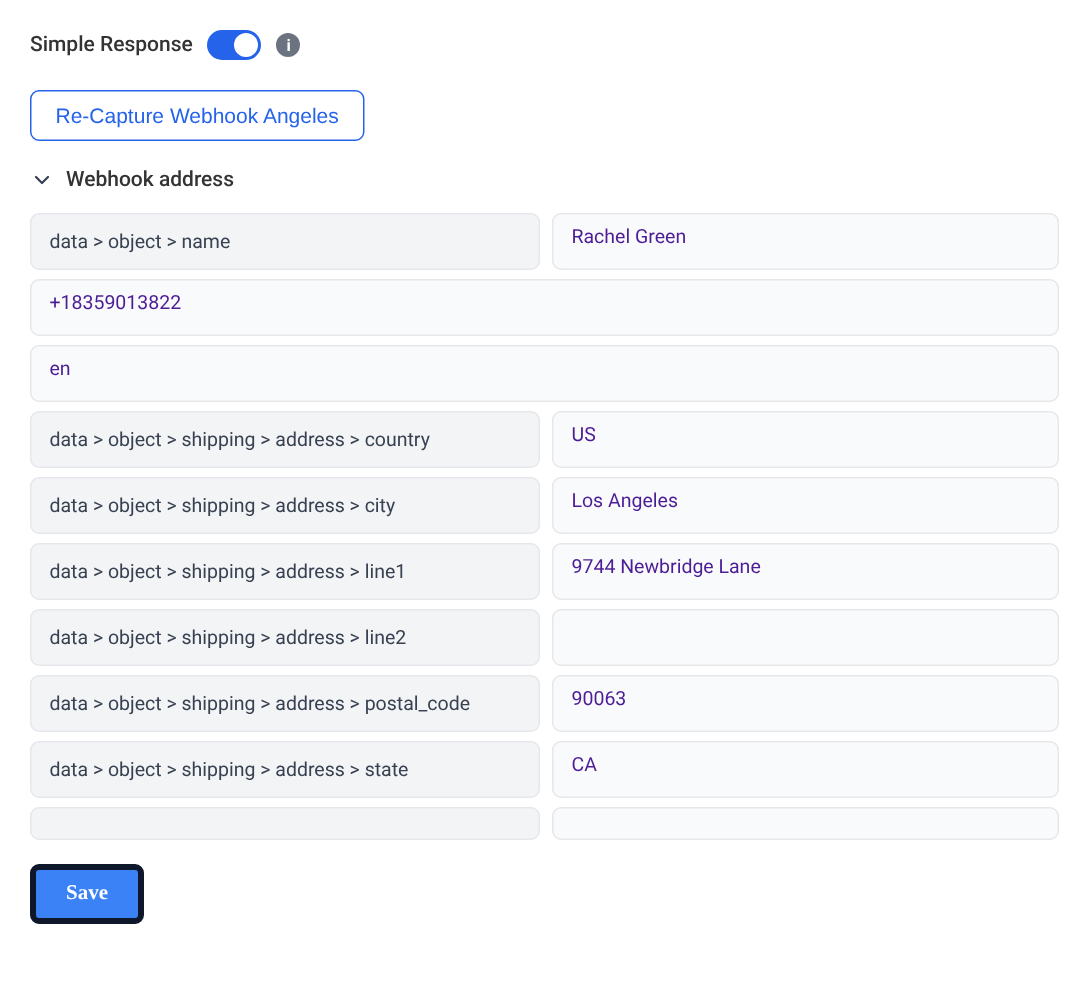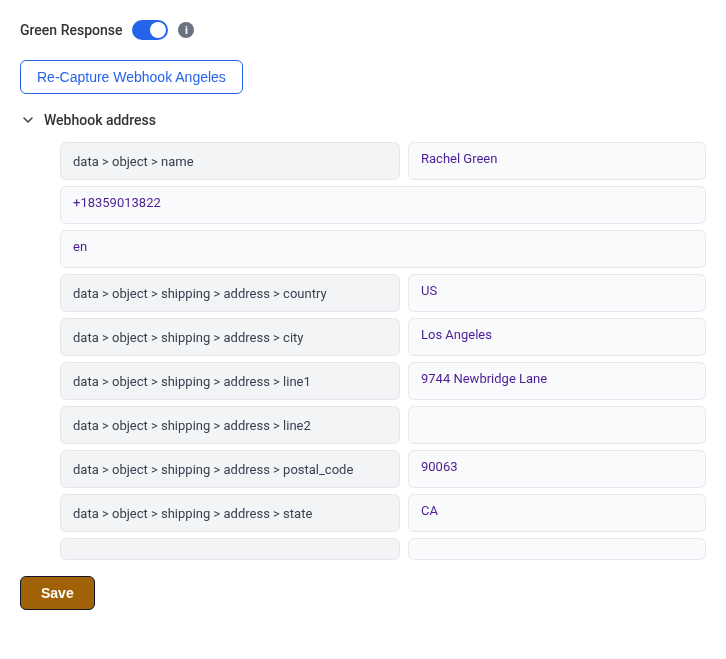--- a/index.html
+++ b/index.html
@@ -102,21 +102,20 @@
     }
     .fields-container {
       display: flex;
       flex-direction: column;
       gap: 6px;
     }
     .field-row {
       display: flex;
       gap: 8px;
       align-items: stretch;
-      margin-left: 40px;
     }
     .field-key {
       flex: 0 0 340px;
       background: #f3f4f6;
       border: 1px solid #e5e7eb;
       border-radius: 6px;
       padding: 8px 12px;
       font-size: 13px;
       color: #374151;
       min-height: 38px;
@@ -134,37 +133,38 @@
       resize: none;
       min-height: 38px;
       outline: none;
       font-family: inherit;
       overflow: hidden;
     }
     .save-section {
       margin-top: 16px;
     }
     .save-btn {
-      background: #a16207;
+      background: #3b82f6;
       color: white;
-      border: 1px solid #0f172a;
+      border: 4px solid #0f172a;
       padding: 8px 20px;
       border-radius: 6px;
       cursor: pointer;
       font-size: 14px;
       font-weight: 600;
+      font-family: Liberation Serif, serif;
     }
   </style>
 </head>
 <body>
 
 <div class="container">
   
   <div class="top-bar">
-    <span class="toggle-label">Green Response</span>
+    <span class="toggle-label">Simple Response</span>
     <div class="toggle"></div>
     <div class="info-icon">i</div>
   </div>
 
   
   <button class="recapture-btn">Re-Capture Webhook Angeles</button>
 
   
   <div class="webhook-section">
     <div class="webhook-header">

